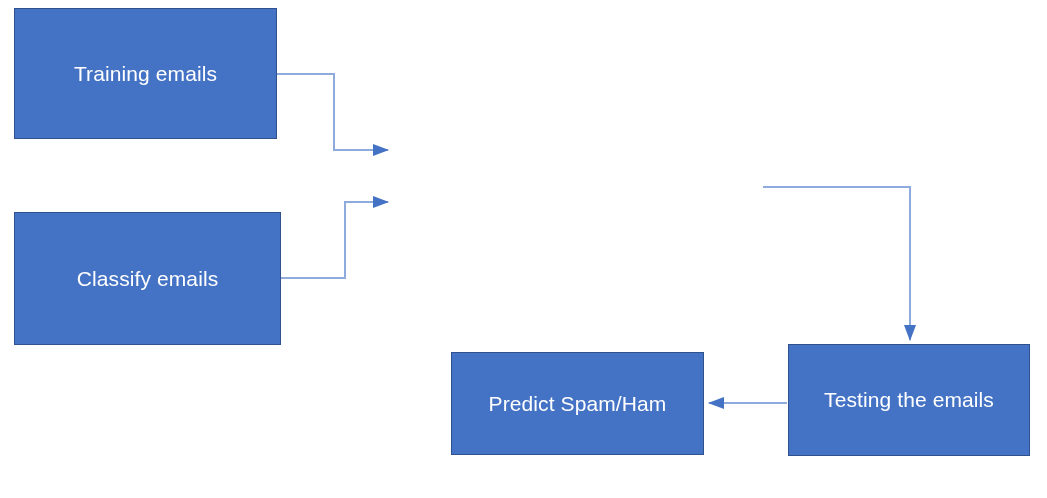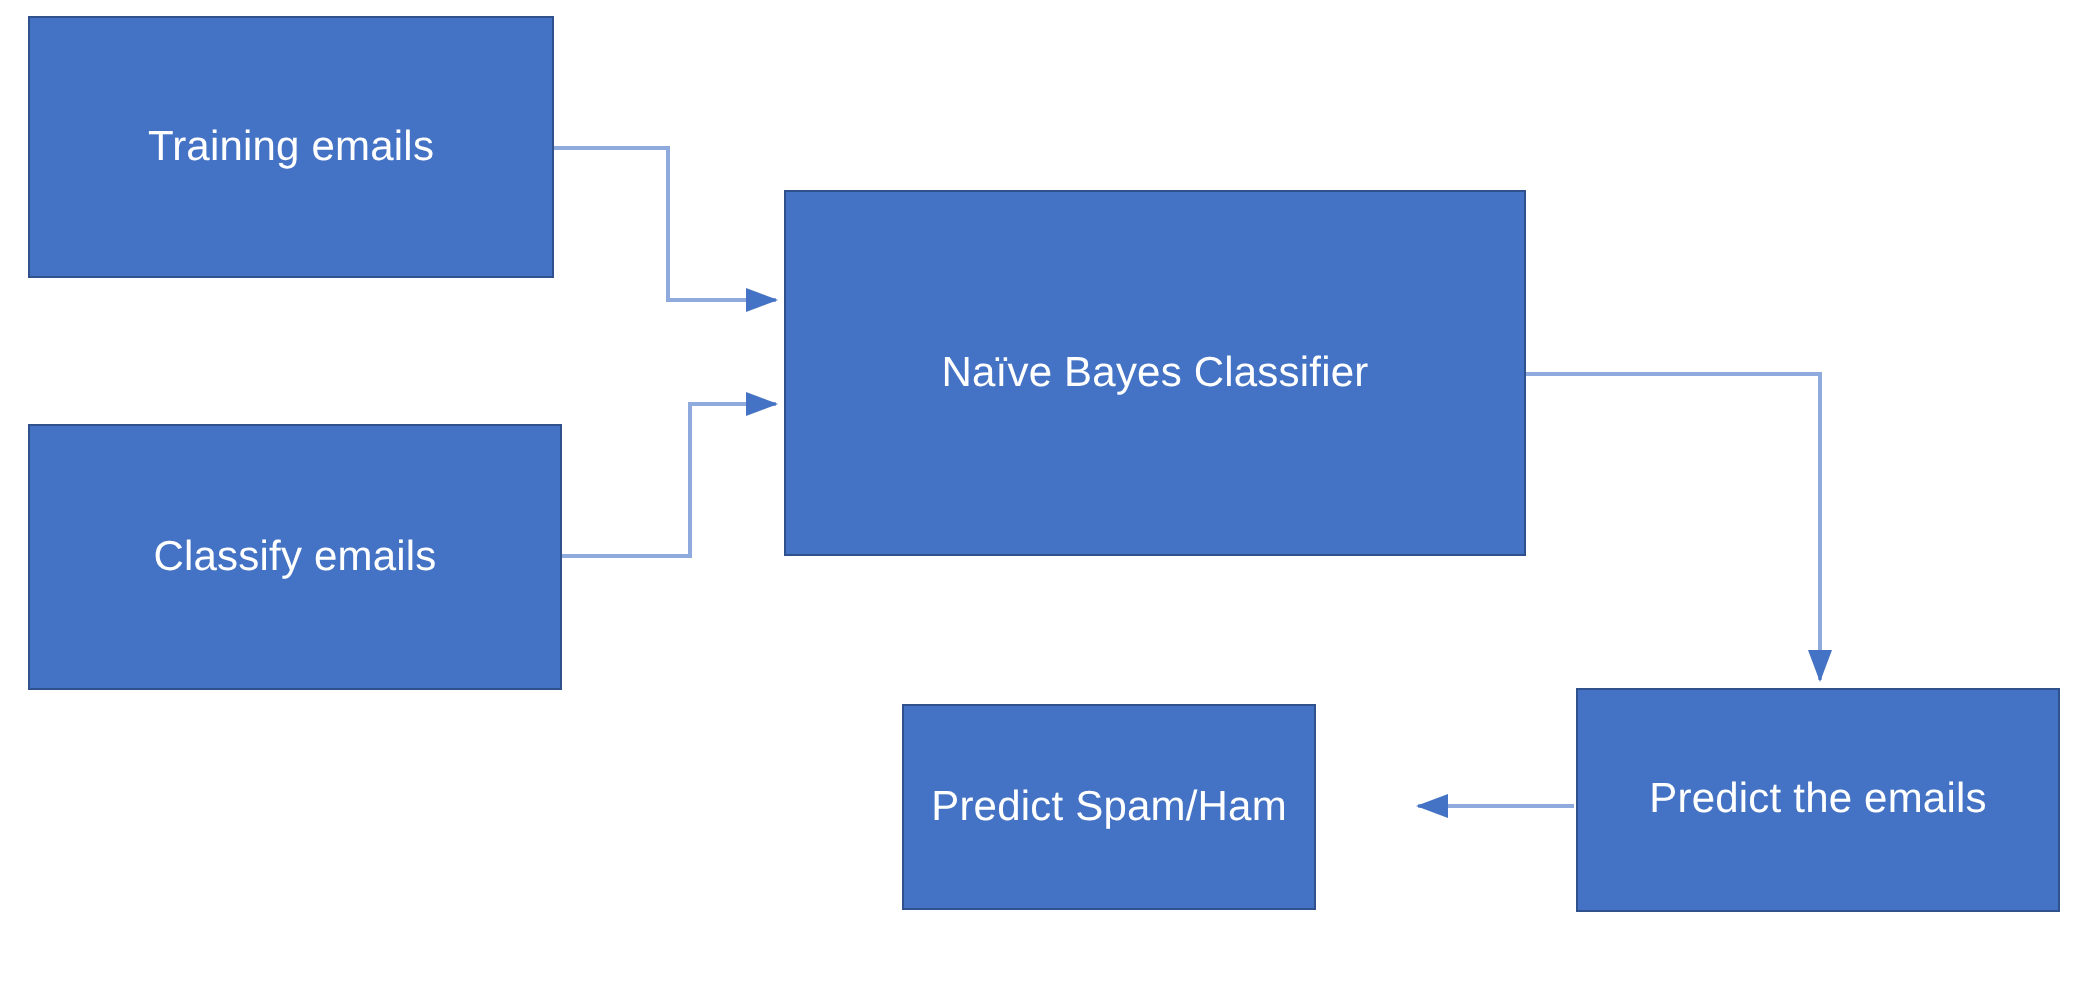--- a/index.html
+++ b/index.html
@@ -72,25 +72,22 @@
   </svg>
 
   <div class="node" style="left:14px; top:8px; width:263px; height:131px;">
     <span class="node-label">Training emails</span>
   </div>
 
   <div class="node" style="left:14px; top:212px; width:267px; height:133px;">
     <span class="node-label">Classify emails</span>
   </div>
 
-  <div class="node" style="left:392px; top:95px; width:371px; height:183px;">
-    <span class="node-label">Naïve Bayes Classifier</span>
+
+  <div class="node" style="left:788px; top:344px; width:242px; height:112px;">
+    <span class="node-label">Testing the emails</span>
   </div>
 
-  <div class="node" style="left:788px; top:344px; width:242px; height:112px;">
-    <span class="node-label">Predict the emails</span>
-  </div>
-
-  <div class="node" style="left:451px; top:352px; width:207px; height:103px;">
+  <div class="node" style="left:451px; top:352px; width:253px; height:103px;">
     <span class="node-label">Predict Spam/Ham</span>
   </div>
 
 </div>
 
 </body></html>

